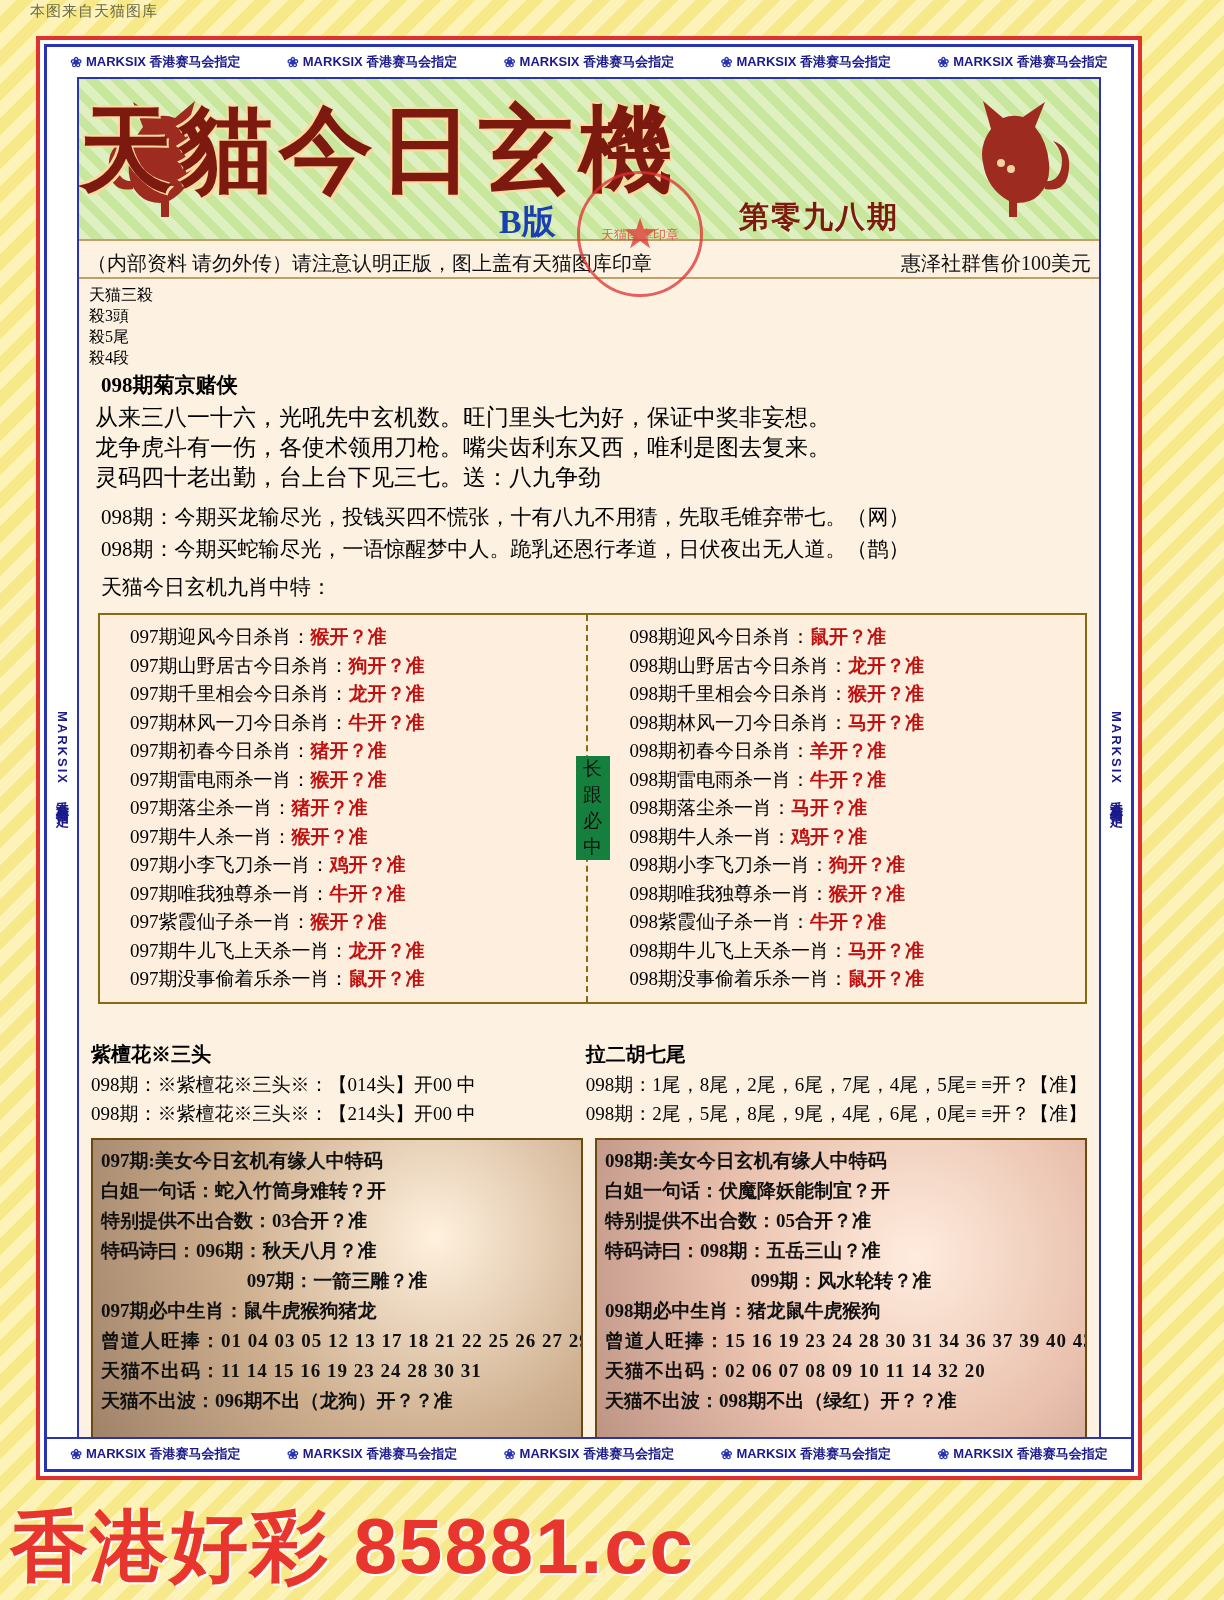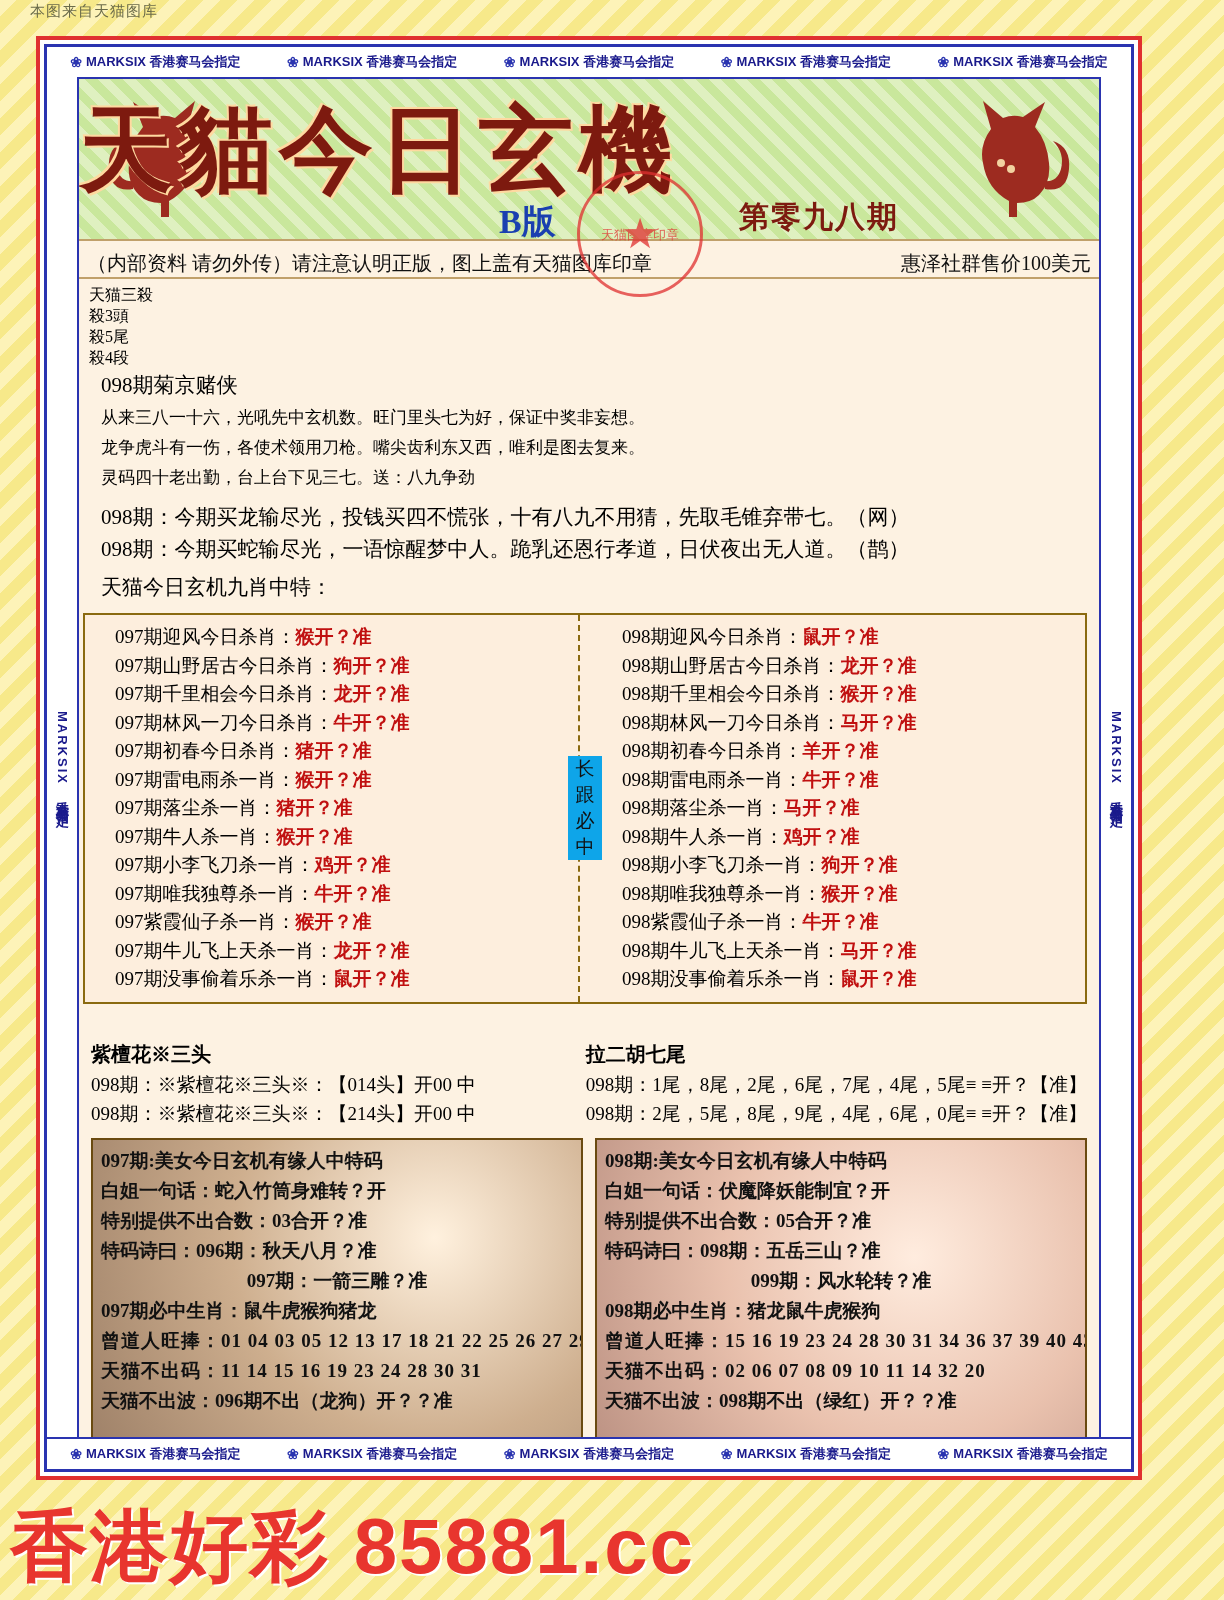--- a/index.html
+++ b/index.html
@@ -111,40 +111,40 @@
     height:38px;display:flex;align-items:flex-end;
     font-size:20px;color:#111;
     border-bottom:2px solid #c0a06a;
     padding:0 8px;box-sizing:border-box;
     position:relative;
   }
   .notice .left{white-space:nowrap;}
   .notice .price{margin-left:auto;white-space:nowrap;}
   
   .poemwrap{position:relative;padding:6px 10px 2px 10px;}
-  .poem-title{font-size:21px;font-weight:normal;margin:2px 0 4px 12px;}
-  .poem-line{font-size:17px;line-height:30px;margin-left:12px;}
+  .poem-title{font-size:21px;font-weight:bold;margin:2px 0 4px 12px;}
+  .poem-line{font-size:23px;line-height:30px;margin-left:6px;}
   .qi-line{font-size:21px;line-height:32px;margin-left:12px;}
   .nine{font-size:21px;line-height:32px;margin-left:12px;}
   
   .killbox{
-    margin:8px 12px 4px 4px;
+    margin:8px 12px 4px 19px;
     border:2px solid #8a6a10;
     display:flex;position:relative;
     background:#fdeedd;
     justify-content:center;
   }
   .killcol{flex:1;padding:8px 0 8px 30px;box-sizing:border-box;}
   .killcol.right{border-left:2px dashed #8a6a10;padding-left:42px;}
   .killrow{font-size:19px;line-height:28.5px;white-space:nowrap;}
   .killrow .ans{color:#c01010;font-weight:bold;}
   .midtag{
     position:absolute;left:50%;top:50%;transform:translate(-50%,-50%);
     width:34px;text-align:center;font-size:19px;line-height:26px;color:#111;
-    background:#0ea5e9;
+    background:#15803d;
   }
   
   .twocol{display:flex;margin:4px 12px 0 12px;}
   .tcol{flex:1;margin-top:31px;}
   .tcol h4{margin:2px 0 2px 0;font-size:20px;font-weight:bold;}
   .tline{font-size:19px;line-height:29px;white-space:nowrap;}
   
   .panels{display:flex;gap:12px;margin:10px 12px 0 12px;}
   .panel{
     flex:1;border:2px solid #6a4a10;position:relative;

